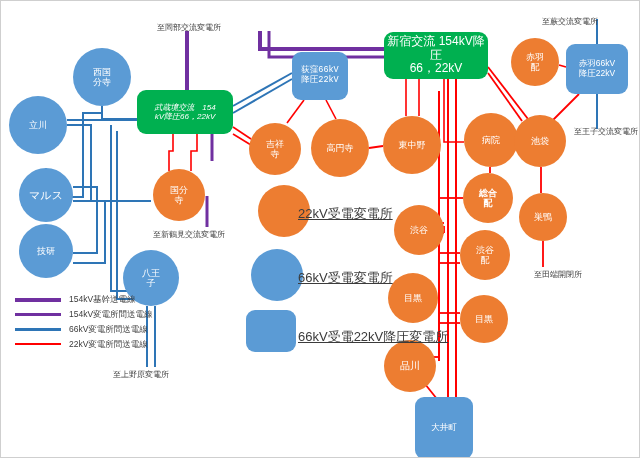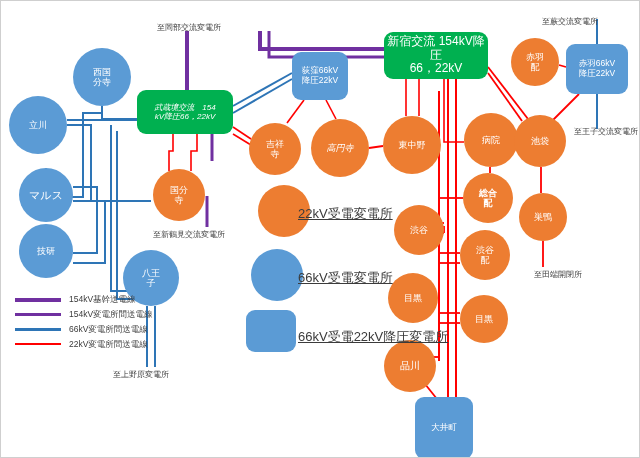--- a/index.html
+++ b/index.html
@@ -193,29 +193,29 @@
 kV降圧66，22kV</span>
       </div>
       <div class="node circle orange" style="left: 152px; top: 168px; width: 52px; height: 52px; font-size: 9px;">
         <span style="white-space: pre-line;">国分
 寺</span>
       </div>
       <div class="node rrect green" style="left: 383px; top: 31px; width: 104px; height: 47px; font-size: 12px;">
         <span style="white-space: pre-line;">新宿交流 154kV降圧
 66，22kV</span>
       </div>
-      <div class="node rrect blue" style="left: 291px; top: 51px; width: 56px; height: 48px; font-size: 8.5px;">
+      <div class="node rrect blue" style="left: 291px; top: 51px; width: 56px; height: 48px; font-size: 8.5px; font-family: Liberation Mono, monospace;">
         <span style="white-space: pre-line;">荻窪66kV
 降圧22kV</span>
       </div>
       <div class="node circle orange" style="left: 248px; top: 122px; width: 52px; height: 52px; font-size: 9px;">
         <span style="white-space: pre-line;">吉祥
 寺</span>
       </div>
-      <div class="node circle orange" style="left: 310px; top: 118px; width: 58px; height: 58px; font-size: 9px; font-style: italic;">
+      <div class="node circle orange" style="left: 310px; top: 118px; width: 58px; height: 58px; font-size: 9px;">
         <span style="white-space: pre-line;">高円寺</span>
       </div>
       <div class="node circle orange" style="left: 382px; top: 115px; width: 58px; height: 58px; font-size: 9px;">
         <span style="white-space: pre-line;">東中野</span>
       </div>
       <div class="node circle orange" style="left: 463px; top: 112px; width: 54px; height: 54px; font-size: 9px;">
         <span style="white-space: pre-line;">病院</span>
       </div>
       <div class="node circle orange" style="left: 513px; top: 114px; width: 52px; height: 52px; font-size: 9px;">
         <span style="white-space: pre-line;">池袋</span>

